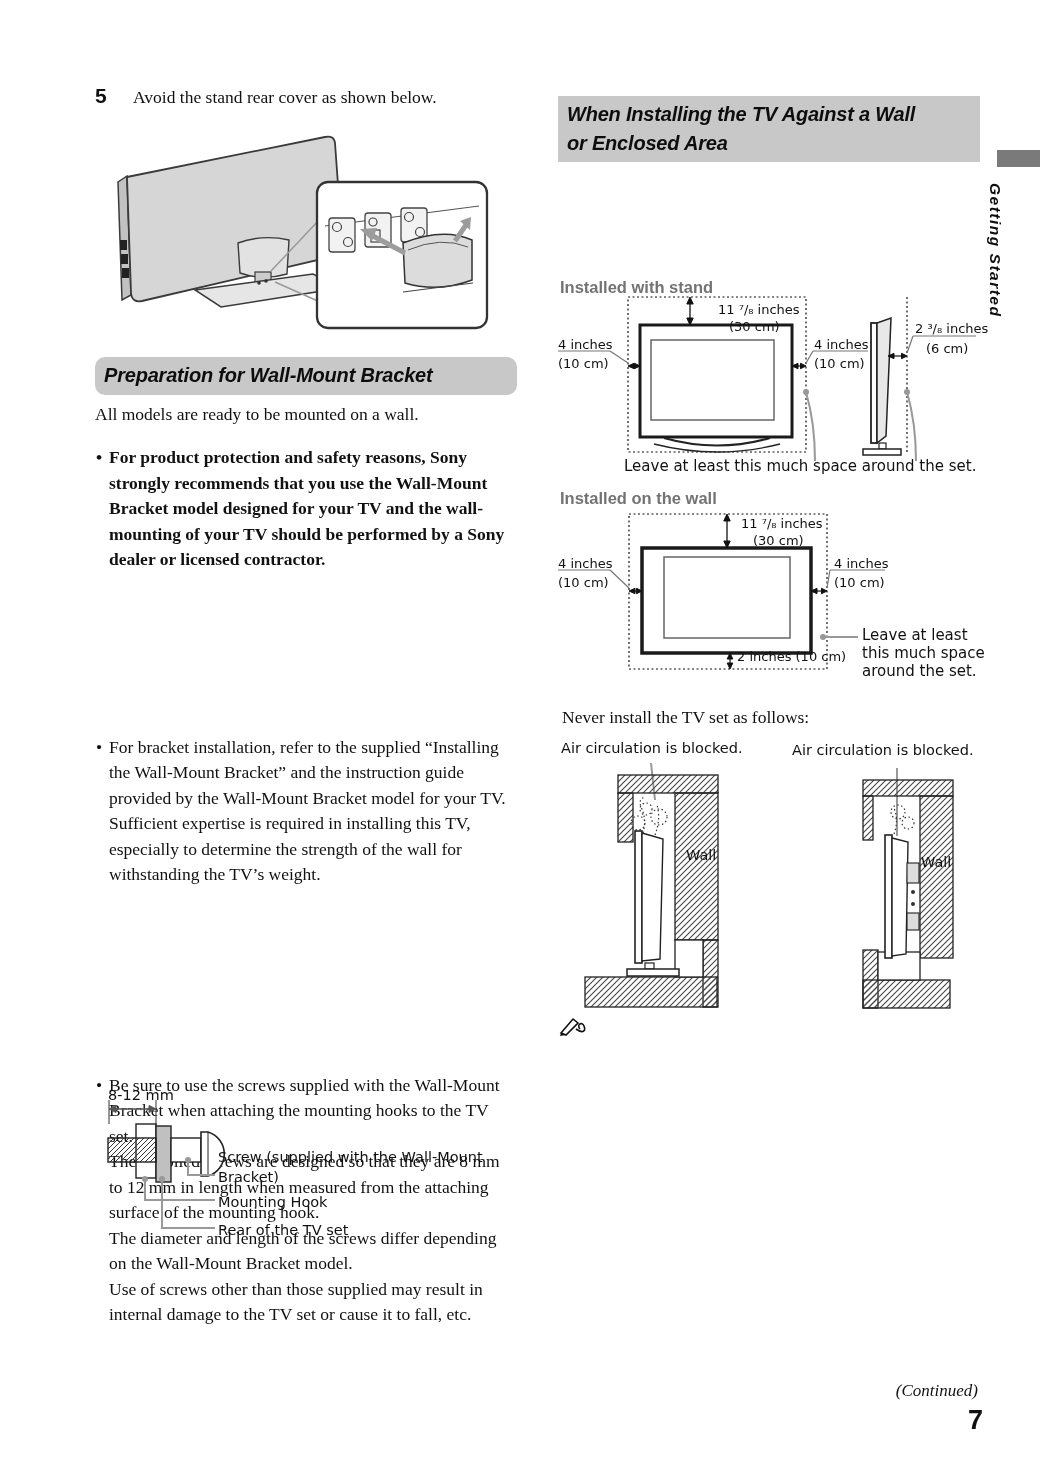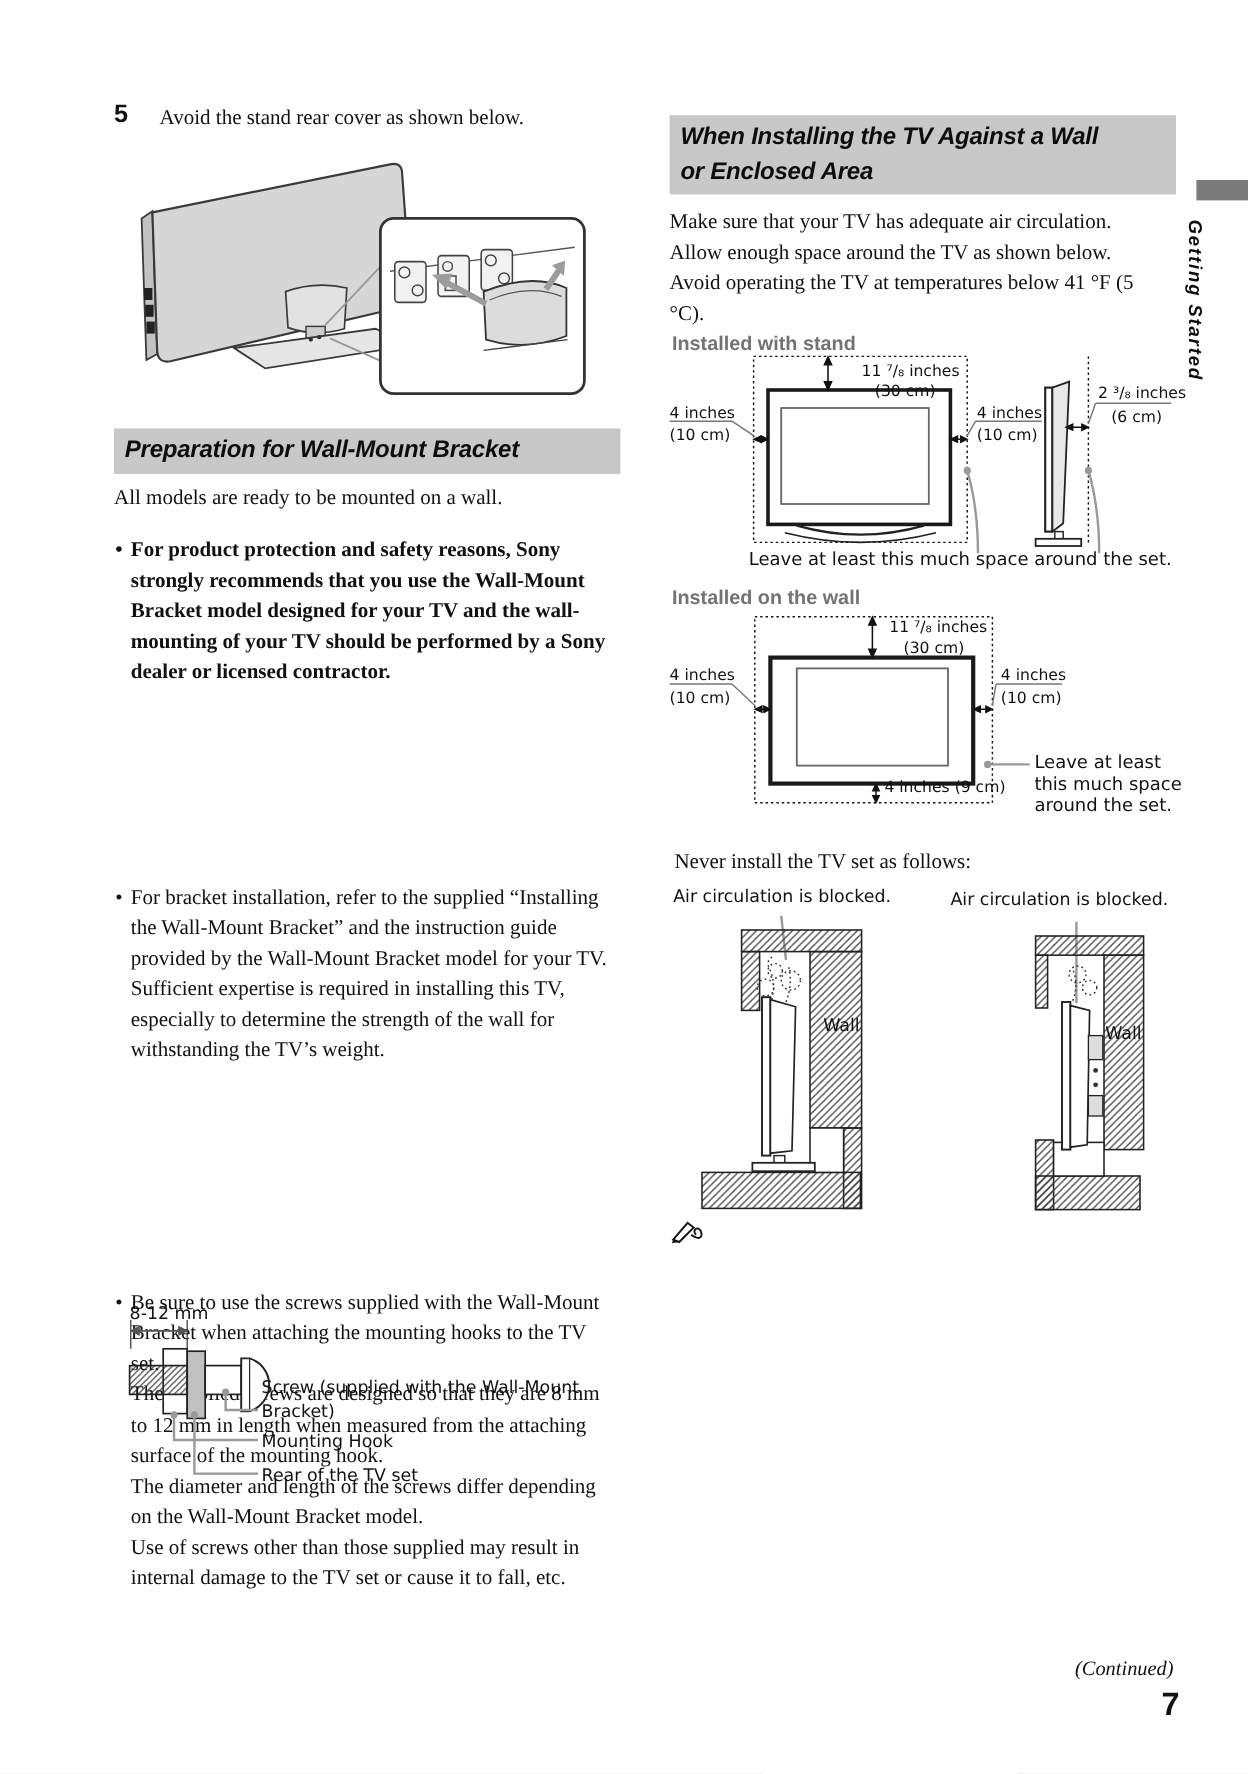--- a/index.html
+++ b/index.html
@@ -67,21 +67,21 @@
       <path d="M300,170 L370,161" stroke="#444" stroke-width="1.2"></path>
       <g fill="#9c9c9c">
         <line x1="302" y1="131" x2="270" y2="114" stroke="#9c9c9c" stroke-width="5"></line>
         <polygon points="257,107 274,106 269,119"></polygon>
         <line x1="352" y1="119" x2="363" y2="103" stroke="#9c9c9c" stroke-width="5"></line>
         <polygon points="368,95 357,99 367,108"></polygon>
       </g>
     </g>
   </svg>
 
-  <div class="abs sec-header" style="left:95px;top:357px;width:422px;height:38px;">Preparation for Wall-Mount Bracket</div>
+  <div class="abs sec-header" style="left:95px;top:357px;width:422px;height:38px;border-radius:10px;">Preparation for Wall-Mount Bracket</div>
 
   <div class="abs serif bullet bold" style="left:95px;top:445px;width:400px;">For product protection and safety reasons, Sony strongly recommends that you use the Wall-Mount Bracket model designed for your TV and the wall-mounting of your TV should be performed by a Sony dealer or licensed contractor.</div>
 
   <div class="abs serif" style="left:95px;top:402px;width:420px;">All models are ready to be mounted on a wall.</div>
   <div class="abs serif bullet" style="left:95px;top:607px;width:400px;">For bracket installation, refer to the supplied “Installing the Wall-Mount Bracket” and the instruction guide provided by the Wall-Mount Bracket model for your TV. Sufficient expertise is required in installing this TV, especially to determine the strength of the wall for withstanding the TV’s weight.</div>
   <div class="abs serif bullet pre" style="left:95px;top:792px;width:400px;">Be sure to use the screws supplied with the Wall-Mount Bracket when attaching the mounting hooks to the TV set.
 The supplied screws are designed so that they are 8 mm to 12 mm in length when measured from the attaching surface of the mounting hook.
 The diameter and length of the screws differ depending on the Wall-Mount Bracket model.
 Use of screws other than those supplied may result in internal damage to the TV set or cause it to fall, etc.</div>
 
@@ -118,21 +118,20 @@
         <circle cx="45" cy="97" r="3"></circle>
     </g>
   </svg>
   <div class="abs mlabel" style="left:218px;top:1147px;width:275px;">Screw (supplied with the Wall-Mount Bracket)</div>
   <div class="abs mlabel" style="left:218px;top:1192px;">Mounting Hook</div>
   <div class="abs mlabel" style="left:218px;top:1220px;">Rear of the TV set</div>
 
   <div class="abs sec-header pre" style="left:558px;top:96px;width:422px;height:66px;">When Installing the TV Against a Wall
 or Enclosed Area</div>
 
-  <div class="abs serif" style="left:558px;top:172px;width:408px;">Make sure that your TV has adequate air circulation. Allow enough space around the TV as shown below. Avoid operating the TV at temperatures below 41 °F (5 °C).</div>
 
   <div class="abs subhead" style="left:560px;top:277px;">Installed with stand</div>
 
   <svg class="abs" style="left:552px;top:293px;" width="436" height="172" viewBox="0 0 436 172">
     <rect x="76" y="4" width="178" height="155" fill="none" stroke="#111" stroke-width="1.2" stroke-dasharray="2 2.5"></rect>
     <rect x="88" y="32" width="152" height="112" fill="#fff" stroke="#1a1a1a" stroke-width="3"></rect>
     <rect x="99" y="47" width="123" height="80" fill="#fff" stroke="#666" stroke-width="1.5"></rect>
     <path d="M112,145 Q165,160 218,145" fill="none" stroke="#222" stroke-width="2"></path>
     <path d="M102,151 Q165,167 228,151" fill="none" stroke="#222" stroke-width="1.3"></path>
     <g stroke="#111" fill="#111">
@@ -219,21 +218,21 @@
       <circle cx="271" cy="132" r="3" fill="#999"></circle>
       <line x1="271" y1="132" x2="306" y2="132" stroke="#999" stroke-width="2"></line>
     </g>
   </svg>
   <div class="abs dlabel" style="left:741px;top:516px;">11 ⁷/₈ inches</div>
   <div class="abs dlabel" style="left:753px;top:533px;">(30 cm)</div>
   <div class="abs dlabel" style="left:558px;top:556px;">4 inches</div>
   <div class="abs dlabel" style="left:558px;top:575px;">(10 cm)</div>
   <div class="abs dlabel" style="left:834px;top:556px;">4 inches</div>
   <div class="abs dlabel" style="left:834px;top:575px;">(10 cm)</div>
-  <div class="abs dlabel" style="left:737px;top:649px;">4 inches (9 cm)</div>
+  <div class="abs dlabel" style="left:737px;top:649px;">2 inches (10 cm)</div>
   <div class="abs caption pre" style="left:862px;top:626px;">Leave at least
 this much space
 around the set.</div>
 
   <div class="abs serif" style="left:562px;top:705px;">Never install the TV set as follows:</div>
   <div class="abs mlabel" style="left:561px;top:738px;">Air circulation is blocked.</div>
   <div class="abs mlabel" style="left:792px;top:740px;">Air circulation is blocked.</div>
 
   <svg class="abs" style="left:583px;top:763px;" width="140" height="246" viewBox="0 0 140 246">
     <defs>

